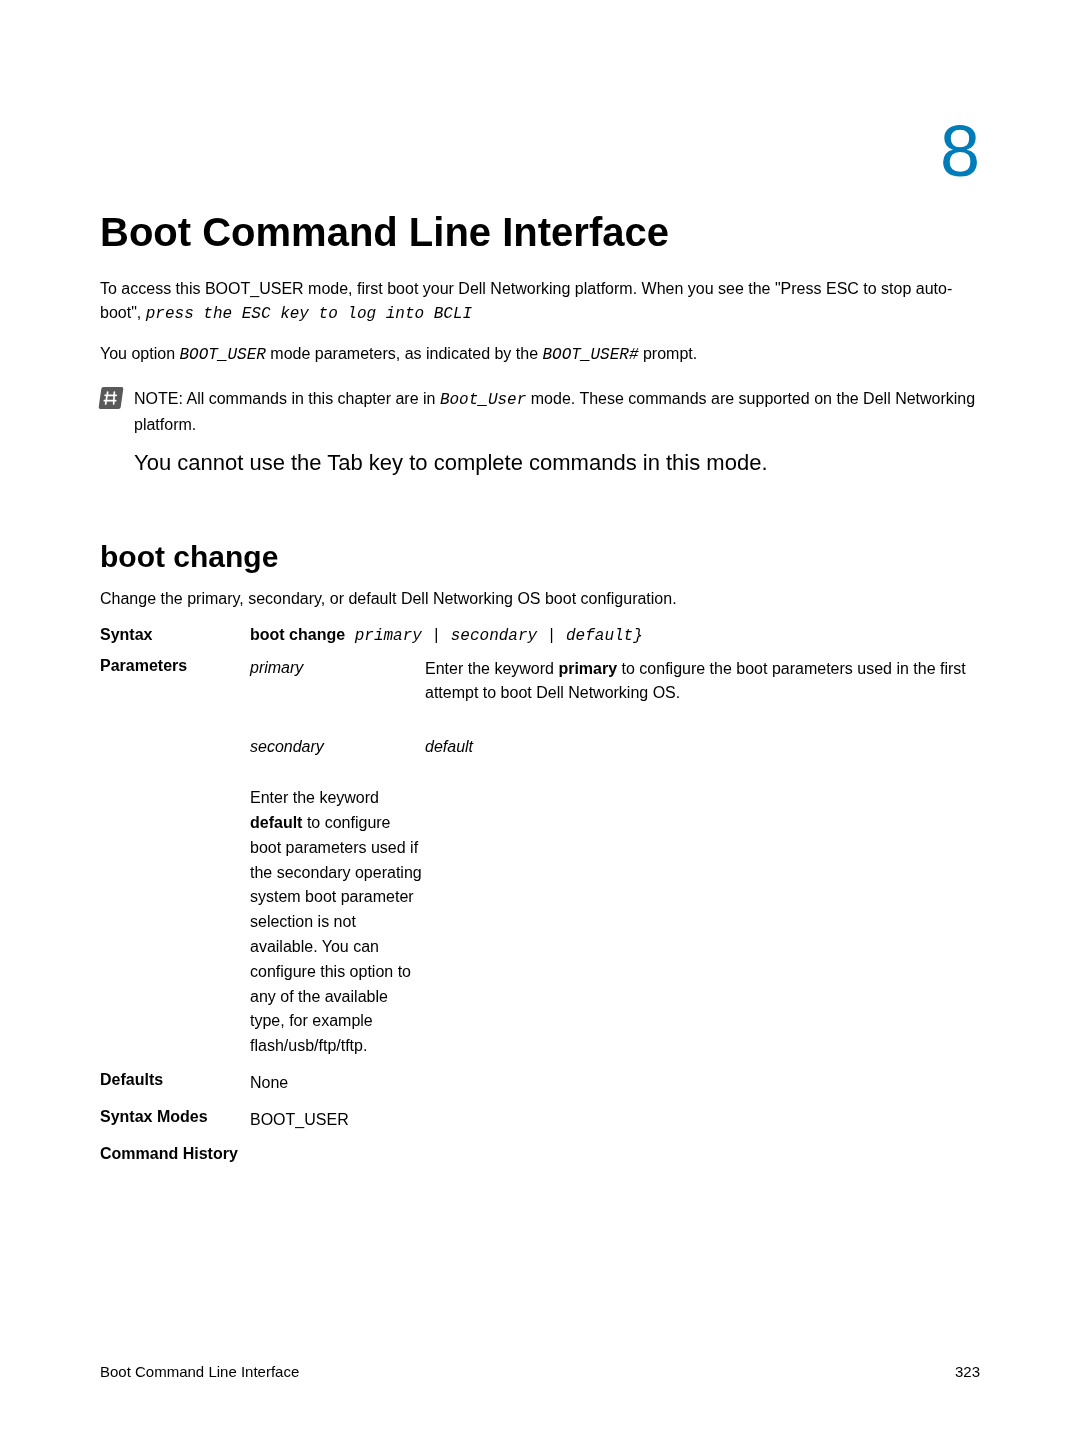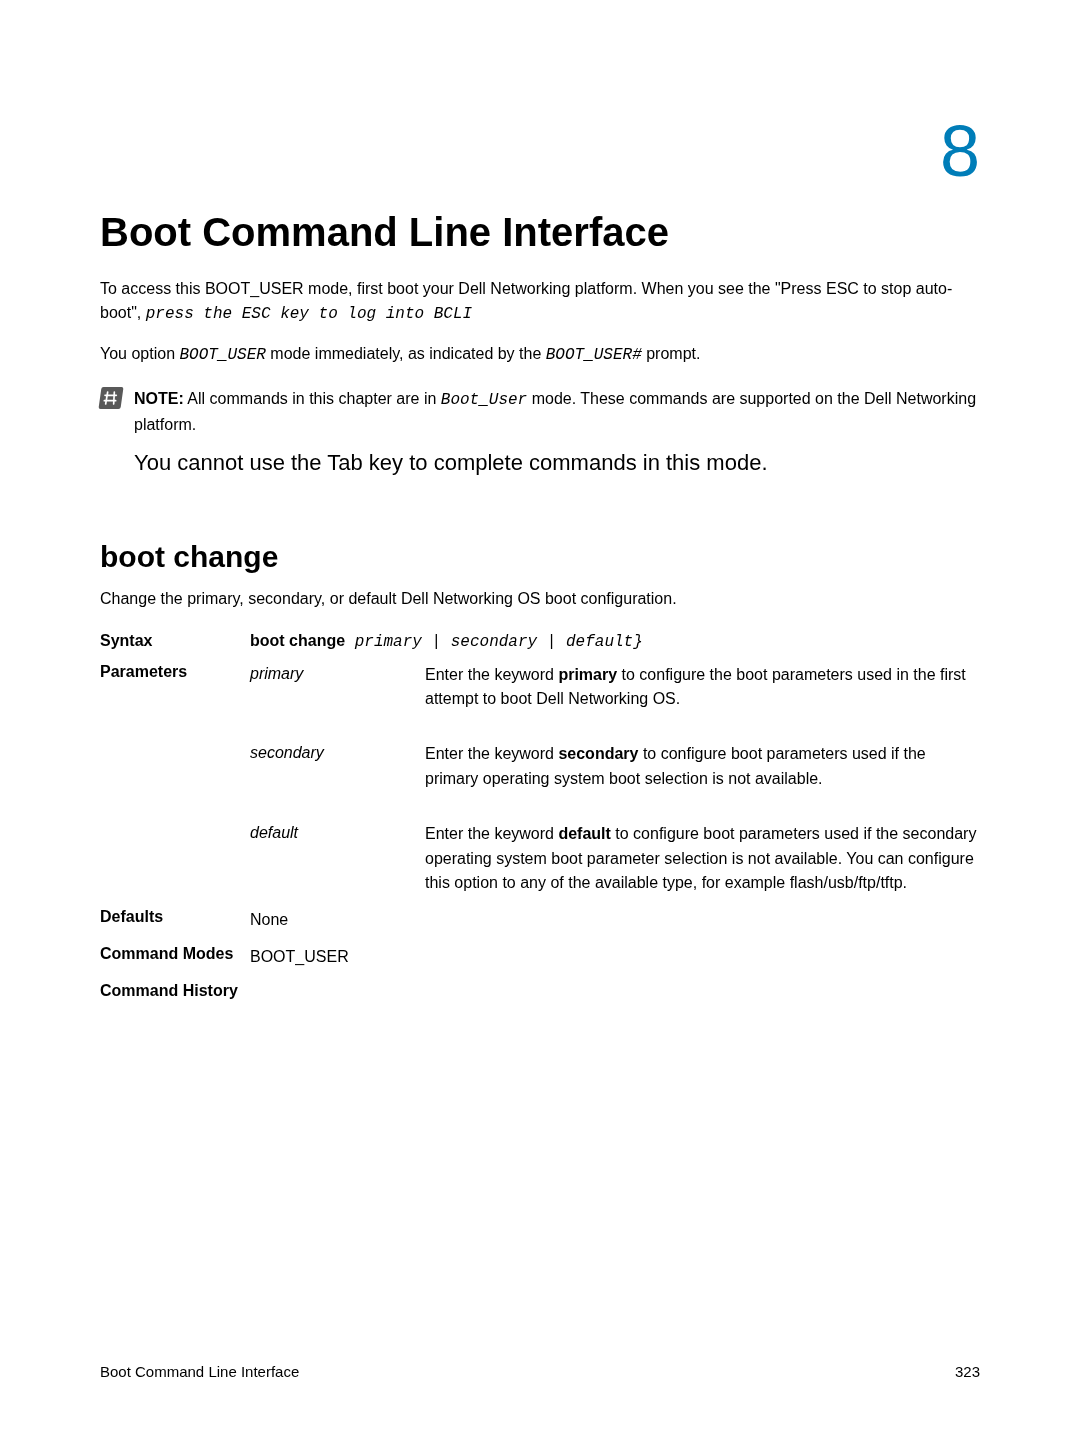--- a/index.html
+++ b/index.html
@@ -30,24 +30,24 @@
   .mono { font-family: "Courier New", monospace; font-style: italic; }
   .note-block { display: flex; gap: 12px; margin: 20px 0 12px; }
   .note-icon {
     width: 22px; height: 22px; flex-shrink: 0;
     background: #595959; border-radius: 2px;
     display: flex; align-items: center; justify-content: center;
     position: relative; transform: skewX(-8deg);
   }
   .note-icon svg { width: 16px; height: 16px; transform: skewX(8deg); }
   .note-body { font-size: 16px; line-height: 1.55; }
-  .note-label { font-weight: 700; }
+  .note-label { font-weight: 400; }
   .note-follow { font-size: 22px; margin-left: 34px; margin-bottom: 28px; }
   h2 { font-size: 30px; font-weight: 600; margin-top: 64px; margin-bottom: 16px; }
-  .subdesc { font-size: 16px; margin-bottom: 24px; }
+  .subdesc { font-size: 16px; margin-bottom: 18px; }
 
   .tbl { display: grid; grid-template-columns: 150px 1fr; row-gap: 12px; align-items: start; }
   .tbl .lbl { font-weight: 600; font-size: 16px; }
   .syntax-val { font-size: 16px; }
   .italic { font-style: italic; }
 
   .param-grid { display: grid; grid-template-columns: 175px 1fr; row-gap: 30px; }
   .param-key { font-style: italic; font-size: 16px; padding-top: 2px; }
   .param-desc { font-size: 16px; line-height: 1.55; }
   .bold { font-weight: 700; }
@@ -67,21 +67,21 @@
 
 <div class="chapter-num">8</div>
 
 <h1>Boot Command Line Interface</h1>
 
 <p class="intro">
   <span>To access this BOOT_USER mode, first boot your Dell Networking platform. When you see the "Press ESC to stop auto-boot", </span><span class="mono">press the ESC key to log into BCLI</span>
 </p>
 
 <p class="intro">
-  <span>You option </span><span class="mono">BOOT_USER</span><span> mode immediately, as indicated by the </span><span class="mono">BOOT_USER#</span><span> prompt.</span>
+  <span>You option </span><span class="mono">BOOT_USER</span><span> mode parameters, as indicated by the </span><span class="mono">BOOT_USER#</span><span> prompt.</span>
 </p>
 
 <div class="note-block">
   <div class="note-icon">
     <svg viewBox="0 0 24 24" fill="none" stroke="#fff" stroke-width="2.5" stroke-linecap="round">
       <path d="M17 3l-1 18M7 3l-3 18M3 8h17M2 16h17"></path>
     </svg>
   </div>
   <div class="note-body">
     <span class="note-label">NOTE:</span><span> All commands in this chapter are in </span><span class="mono">Boot_User</span><span> mode. These commands are supported on the Dell Networking platform.</span>
@@ -99,34 +99,31 @@
   </div>
 
   <div class="lbl">Parameters</div>
   <div class="param-grid">
     <div class="param-key">primary</div>
     <div class="param-desc">
       <span>Enter the keyword </span><span class="bold">primary</span><span> to configure the boot parameters used in the first attempt to boot Dell Networking OS.</span>
     </div>
 
     <div class="param-key">secondary</div>
-    <div class="param-desc">
-      <span>Enter the keyword </span><span class="bold">secondary</span><span> to configure boot parameters used if the primary operating system boot selection is not available.</span>
-    </div>
 
     <div class="param-key">default</div>
     <div class="param-desc">
       <span>Enter the keyword </span><span class="bold">default</span><span> to configure boot parameters used if the secondary operating system boot parameter selection is not available. You can configure this option to any of the available type, for example flash/usb/ftp/tftp.</span>
     </div>
   </div>
 
   <div class="lbl">Defaults</div>
   <div class="param-desc">None</div>
 
-  <div class="lbl">Command Modes</div>
+  <div class="lbl">Syntax Modes</div>
   <div class="param-desc">BOOT_USER</div>
 
   <div class="lbl">Command History</div>
 </div>
 
 <div class="footer">
   <span>Boot Command Line Interface</span>
   <span>323</span>
 </div>
 

